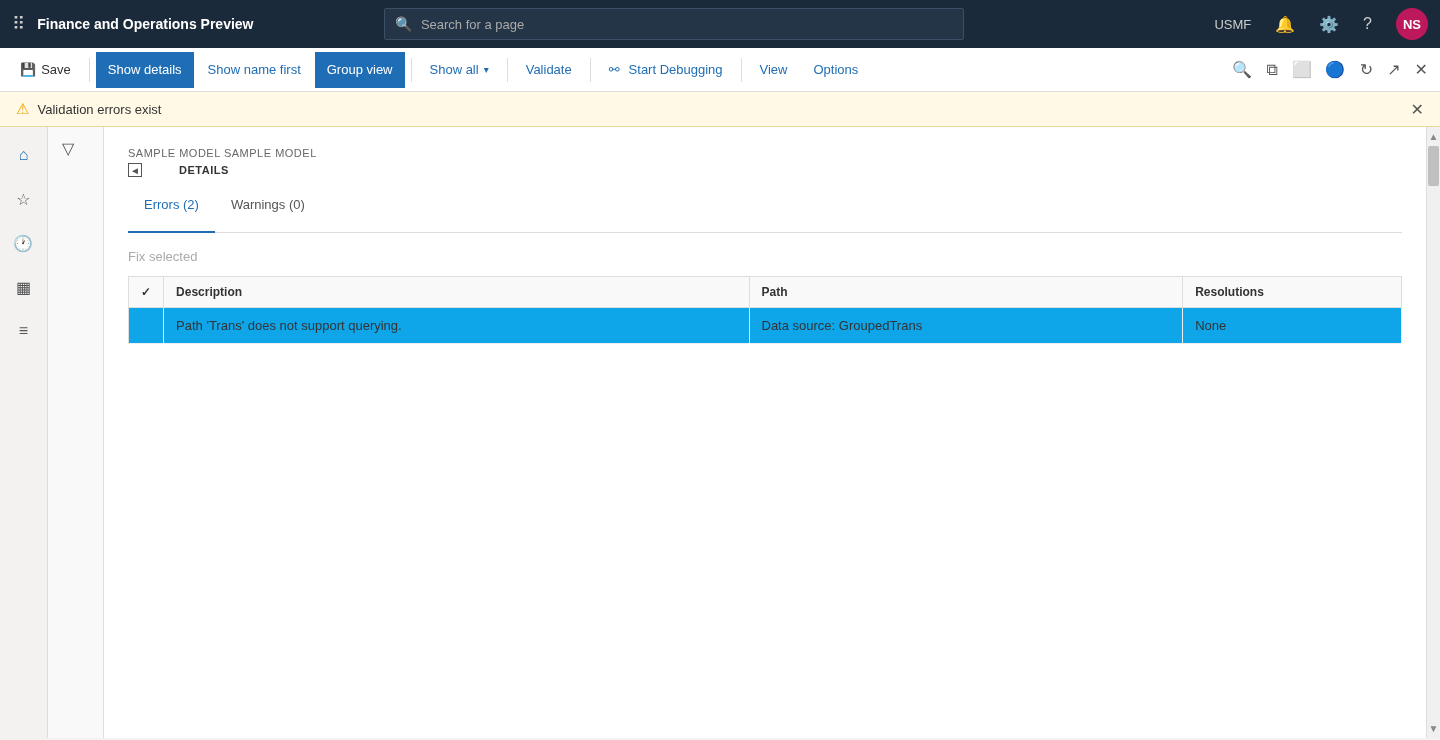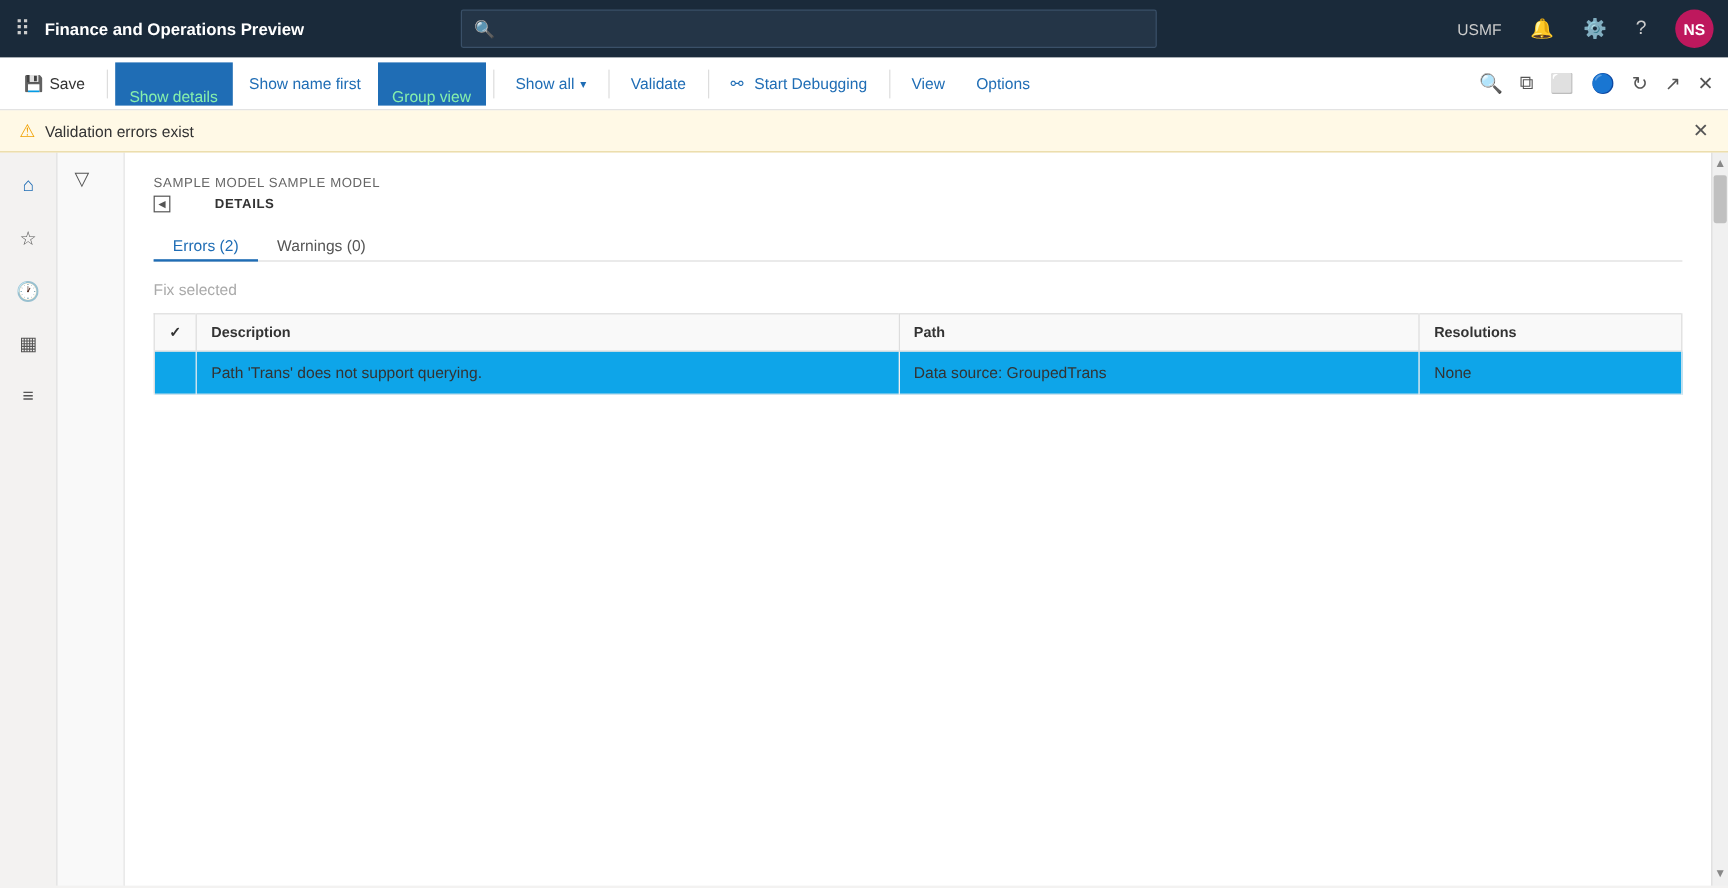--- a/index.html
+++ b/index.html
@@ -71,21 +71,21 @@
       gap: 5px;
       padding: 0 12px;
       height: 36px;
       cursor: pointer;
       border: none;
       background: transparent;
       font-size: 13px;
       color: #1f6db5;
       white-space: nowrap;
     }
-    .cmd-btn.active { background: #1f6db5; color: #86efac; align-items: flex-end; }
+    .cmd-btn.active { background: #1f6db5; color: #ffffff; }
     .cmd-btn.save-btn { color: #333; font-size: 13px; }
     .cmd-separator { width: 1px; height: 24px; background: #ddd; margin: 0 4px; }
     .cmd-btn .dropdown-arrow { font-size: 10px; }
     .debug-btn { color: #1f6db5; }
     .debug-icon { color: #1f6db5; margin-right: 4px; }
     .cmd-right { margin-left: auto; display: flex; align-items: center; gap: 6px; }
     .cmd-right .icon-btn { font-size: 16px; color: #555; cursor: pointer; padding: 4px; }
 
     
     .validation-bar {
@@ -160,21 +160,21 @@
       width: 14px; height: 14px;
       border: 1px solid #555;
       display: flex; align-items: center; justify-content: center;
       font-size: 10px; color: #555;
     }
     .details-toggle .details-label { font-size: 11px; font-weight: 700; color: #333; text-transform: uppercase; letter-spacing: 0.5px; margin-left: 31px; }
 
     
     .tabs { display: flex; border-bottom: 1px solid #ddd; margin-bottom: 16px; }
     .tab {
-      padding: 8px 16px 4px;
+      padding: 8px 16px 19px;
       cursor: pointer;
       font-size: 13px;
       color: #555;
       border-bottom: 2px solid transparent;
       margin-bottom: -1px;
     }
     .tab.active { color: #1f6db5; border-bottom: 2px solid #1f6db5; font-weight: 500; }
 
     
     .fix-selected-btn {
@@ -229,20 +229,21 @@
     }
   </style>
 </head>
 <body>
 
 <div class="top-nav">
   <span class="grid-icon">⠿</span>
   <span class="app-title">Finance and Operations Preview</span>
   <div class="search-box">
     <span class="search-icon">🔍</span>
+    <input type="text" placeholder="Search for a page" style="">
   </div>
   <div class="top-nav-right">
     <span class="usmf-label">USMF</span>
     <span class="icon-btn">🔔</span>
     <span class="icon-btn">⚙️</span>
     <span class="icon-btn">?</span>
     <div class="avatar">NS</div>
   </div>
 </div>
 

